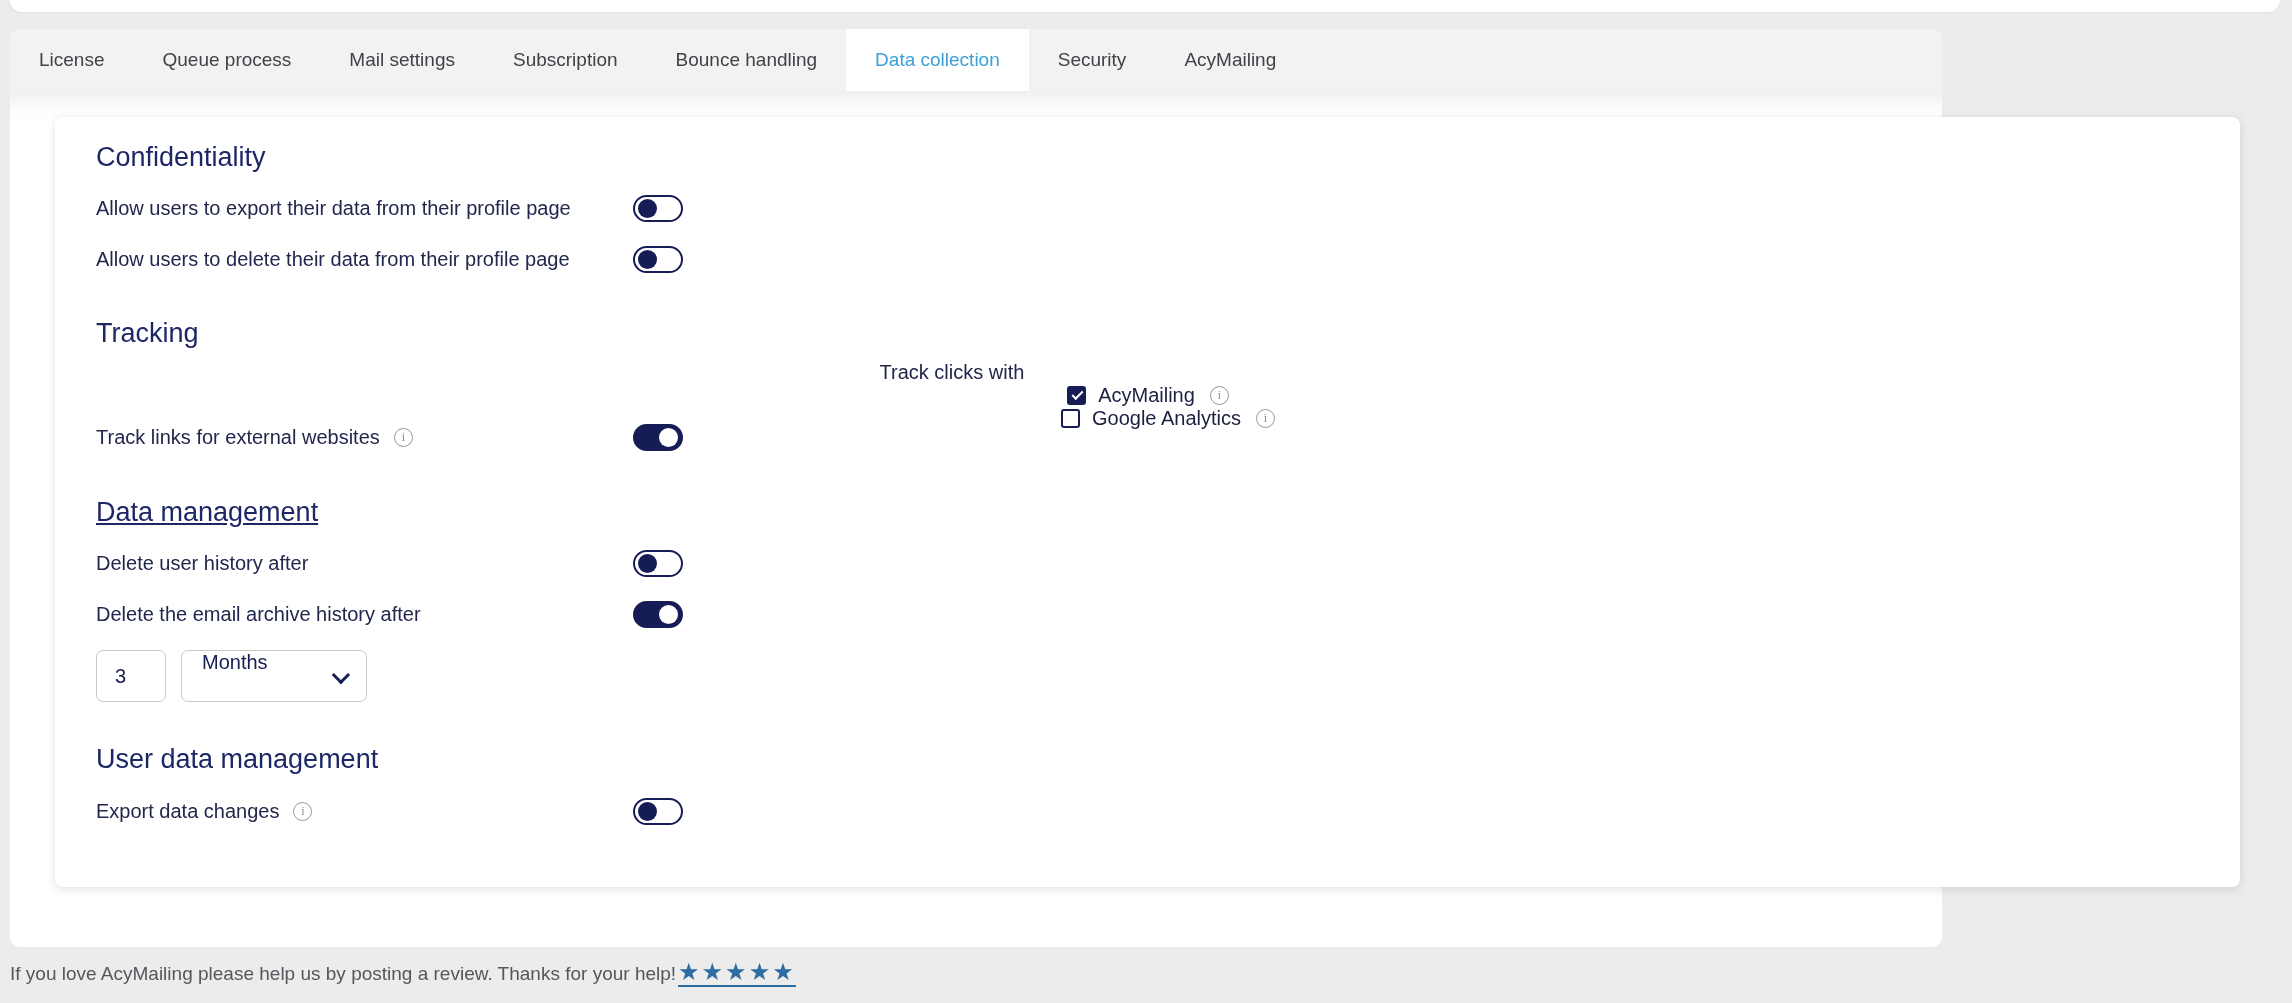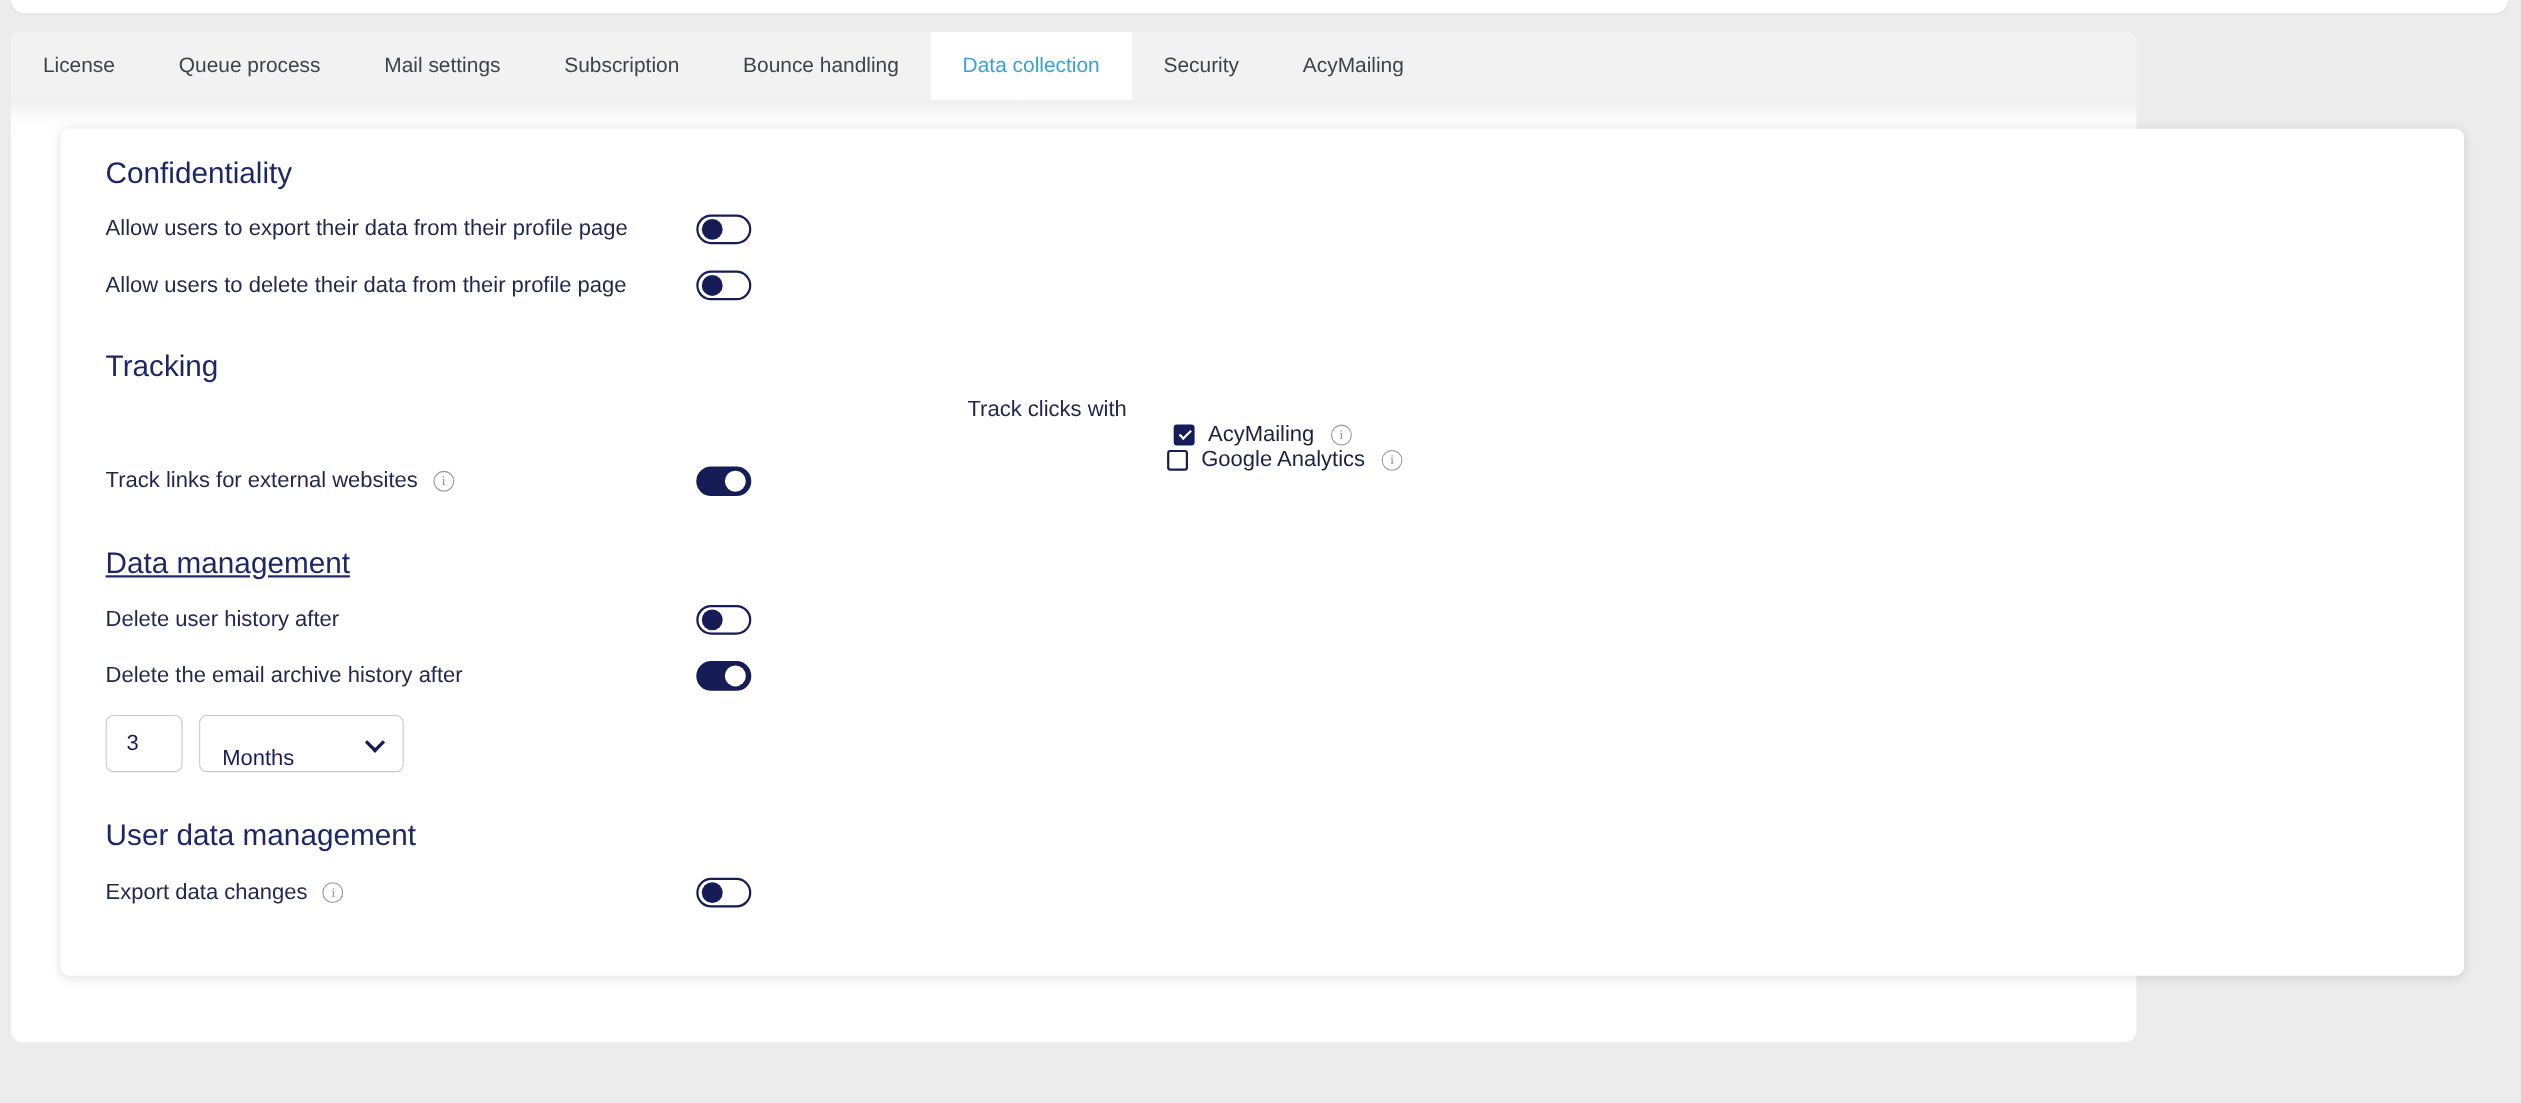--- a/index.html
+++ b/index.html
@@ -57,21 +57,21 @@
         font-size:12px; line-height:17px; text-align:center; flex:none; cursor:pointer;
         font-family:"Liberation Serif", serif;}
   .info.after-label{margin-left:14px;}
   .info.after-opt{margin-left:15px;}
 
   
   .inputs-row{display:flex; align-items:center;}
   .num-input{width:70px; height:52px; border:1px solid #c8c8c8; border-radius:7px; box-sizing:border-box;
              font-family:"Liberation Sans", sans-serif; font-size:20px; color:#161c55; padding:0 0 0 18px; outline:none;}
   .select{position:relative; margin-left:15px; width:186px; height:52px; border:1px solid #c8c8c8;
-          border-radius:7px; box-sizing:border-box; display:flex; align-items:flex-end; padding-left:20px;
+          border-radius:7px; box-sizing:border-box; display:flex; align-items:flex-start; padding-left:20px;
           font-size:20px; color:#161c55; cursor:pointer;}
   .select .chevron{position:absolute; right:20px; top:19px; width:10px; height:10px;
           border-right:3px solid #161c55; border-bottom:3px solid #161c55; transform:rotate(45deg) translateY(-2px);}
 
   
   .footer{position:absolute; left:10px; top:960px; display:flex; align-items:center;}
   .footer-text{font-size:19px; color:#54575c;}
   .stars-link{font-size:24px; color:#2e6da4; text-decoration:none; border-bottom:2px solid #2e6da4;
               letter-spacing:2px; line-height:24px; margin-left:2px; padding-bottom:1px; cursor:pointer;}
 </style>
@@ -183,14 +183,18 @@
           </div>
           <div class="toggle">
               <span class="knob"></span>
             </div>
         </div>
 
       </div>
     </div>
   </div>
 
+  <div class="footer">
+    <span class="footer-text">If you love AcyMailing please help us by posting a review. Thanks for your help!</span>
+    <a class="stars-link">★★★★★</a>
+  </div>
 
 </div>
 
 </body></html>

